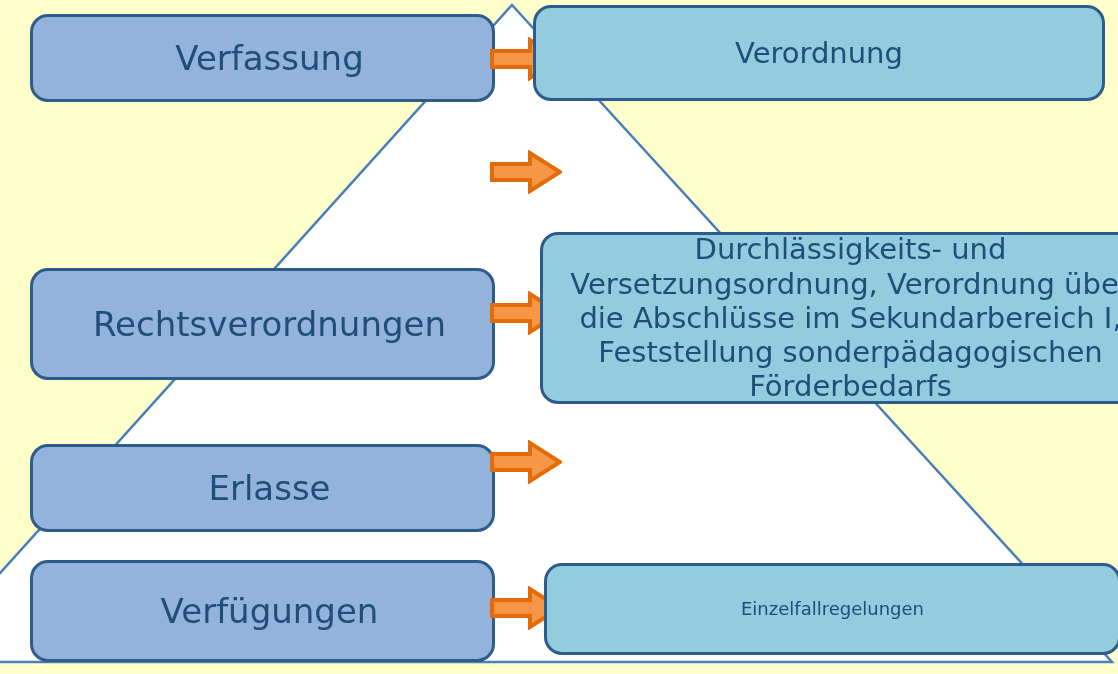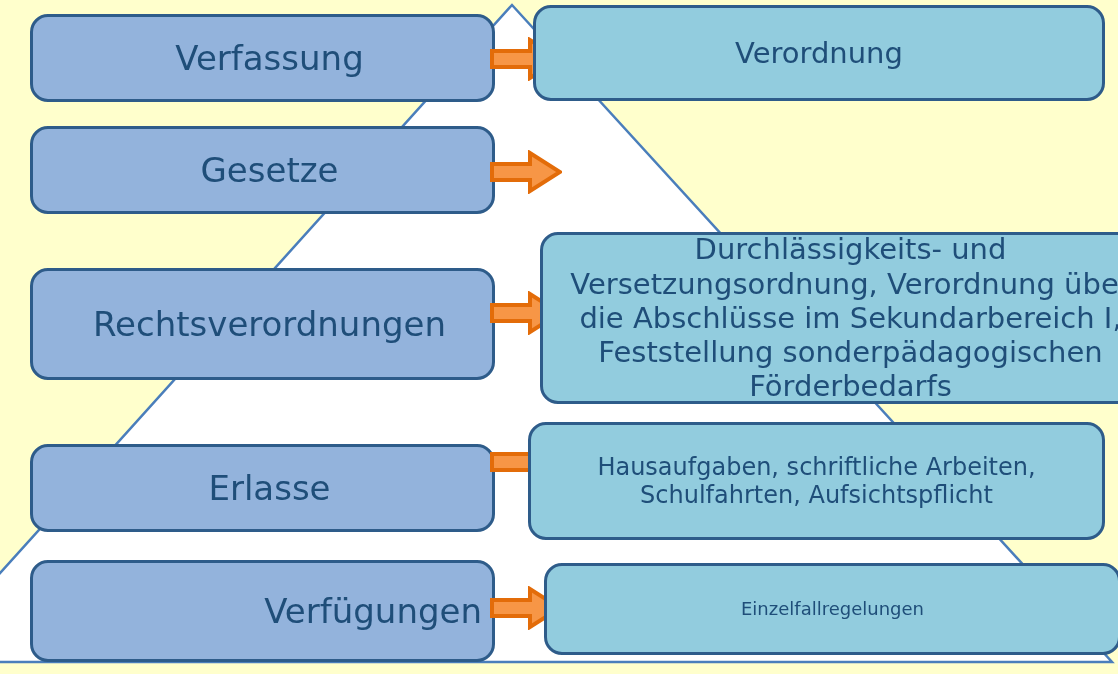--- a/index.html
+++ b/index.html
@@ -48,21 +48,21 @@
     position:absolute;
     width:72px;height:44px;
   }
   .arrow svg{display:block;width:72px;height:44px;}
 
   
   #l1{top:14px;height:88px;}
   #l2{top:126px;height:88px;}
   #l3{top:268px;height:112px;}
   #l4{top:444px;height:88px;}
-  #l5{top:560px;height:102px;justify-content:flex-end;}
+  #l5{top:560px;height:102px;}
 
   
   #r1{left:533px;width:572px;top:5px;height:96px;}
   #r2{left:535px;width:570px;top:107px;height:110px;}
   #r3{left:540px;width:621px;top:232px;height:172px;}
   #r4{left:528px;width:577px;top:422px;height:118px;font-size:24px;}
   #r5{left:544px;width:577px;top:563px;height:92px;font-size:18px;}
 
   
   #a1{left:490px;top:37px;}
@@ -77,23 +77,20 @@
 <div id="stage">
 
   <svg id="pyramid" viewBox="0 0 1118 674" xmlns="http://www.w3.org/2000/svg">
     <polygon points="512,5 1112,662 -80,662" fill="#ffffff" stroke="#4a7ebb" stroke-width="2.5"></polygon>
   </svg>
 
   <div class="box lbox" id="l1">
     <span>Verfassung</span>
   </div>
 
-  <div class="box lbox" id="l2">
-    <span>Gesetze</span>
-  </div>
 
   <div class="box lbox" id="l3">
     <span>Rechtsverordnungen</span>
   </div>
 
   <div class="box lbox" id="l4">
     <span>Erlasse</span>
   </div>
 
   <div class="box lbox" id="l5">
@@ -128,21 +125,18 @@
 
   <div class="box rbox" id="r1">
     <span>Verordnung</span>
   </div>
 
 
   <div class="box rbox" id="r3">
     <span>Durchlässigkeits- und Versetzungsordnung, Verordnung über die Abschlüsse im Sekundarbereich I, Feststellung sonderpädagogischen Förderbedarfs</span>
   </div>
 
-  <div class="box rbox" id="r4">
-    <span>Hausaufgaben, schriftliche Arbeiten, Schulfahrten, Aufsichtspflicht</span>
-  </div>
 
   <div class="box rbox" id="r5">
     <span>Einzelfallregelungen</span>
   </div>
 
 </div>
 
 </body></html>

